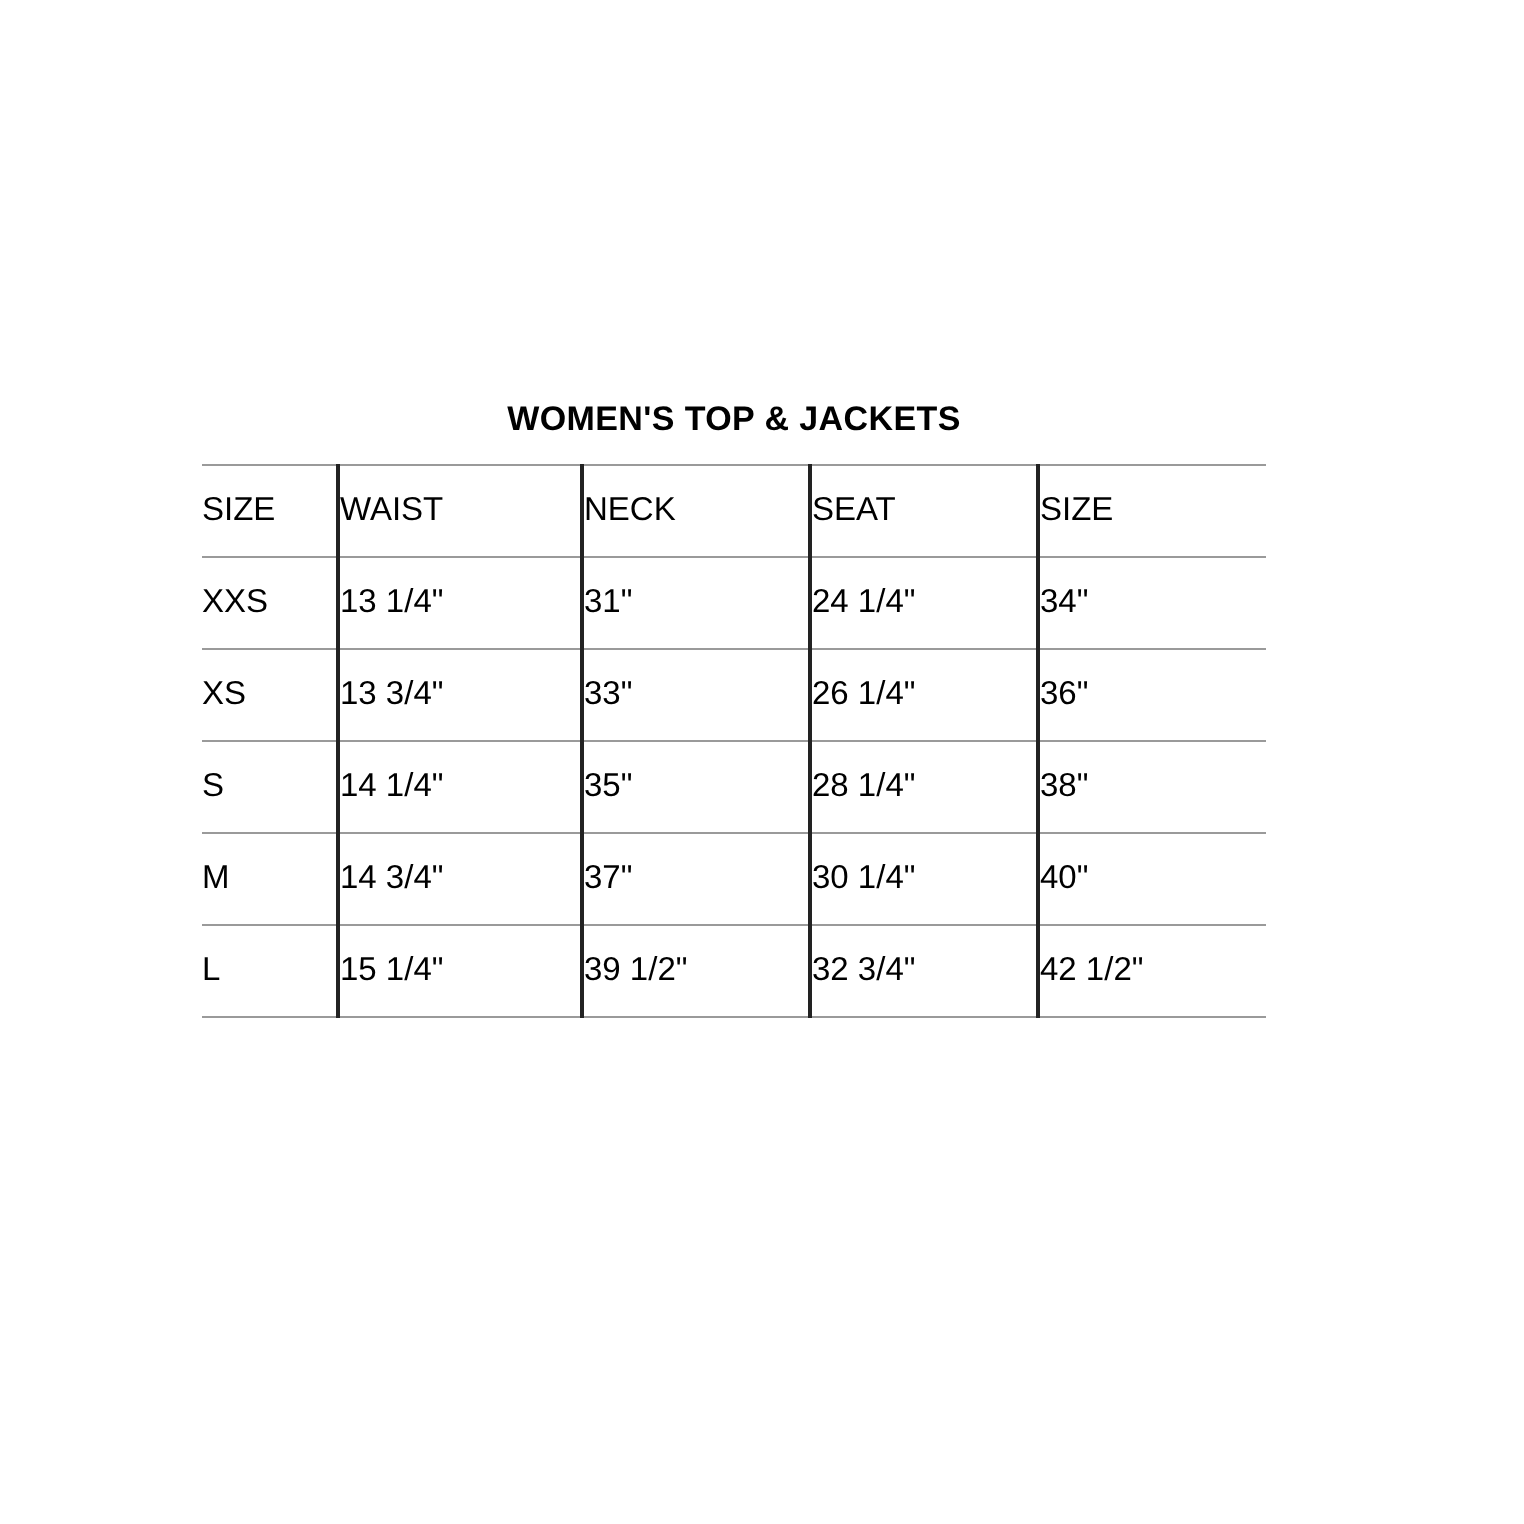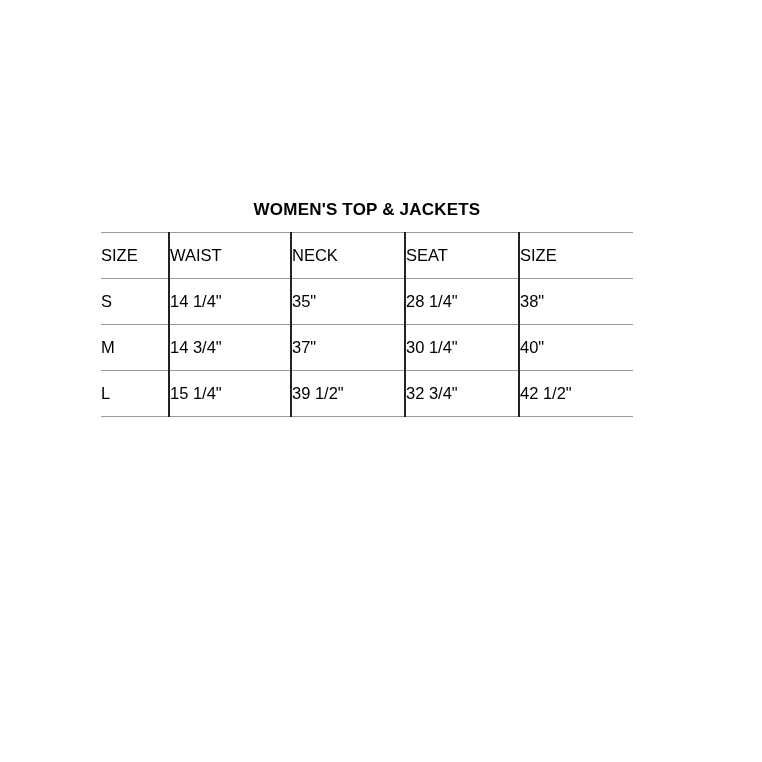--- a/index.html
+++ b/index.html
@@ -95,20 +95,34 @@
         <tr class="head">
           <th>SIZE</th>
           <th class="vsep">WAIST</th>
           <th class="vsep">NECK</th>
           <th class="vsep">SEAT</th>
           <th class="vsep">SIZE</th>
         </tr>
       </thead>
       <tbody>
         <tr>
+          <td>XXS</td>
+          <td class="vsep">13 1/4"</td>
+          <td class="vsep">31"</td>
+          <td class="vsep">24 1/4"</td>
+          <td class="vsep">34"</td>
+        </tr>
+        <tr>
+          <td>XS</td>
+          <td class="vsep">13 3/4"</td>
+          <td class="vsep">33"</td>
+          <td class="vsep">26 1/4"</td>
+          <td class="vsep">36"</td>
+        </tr>
+        <tr>
           <td>S</td>
           <td class="vsep">14 1/4"</td>
           <td class="vsep">35"</td>
           <td class="vsep">28 1/4"</td>
           <td class="vsep">38"</td>
         </tr>
         <tr>
           <td>M</td>
           <td class="vsep">14 3/4"</td>
           <td class="vsep">37"</td>

